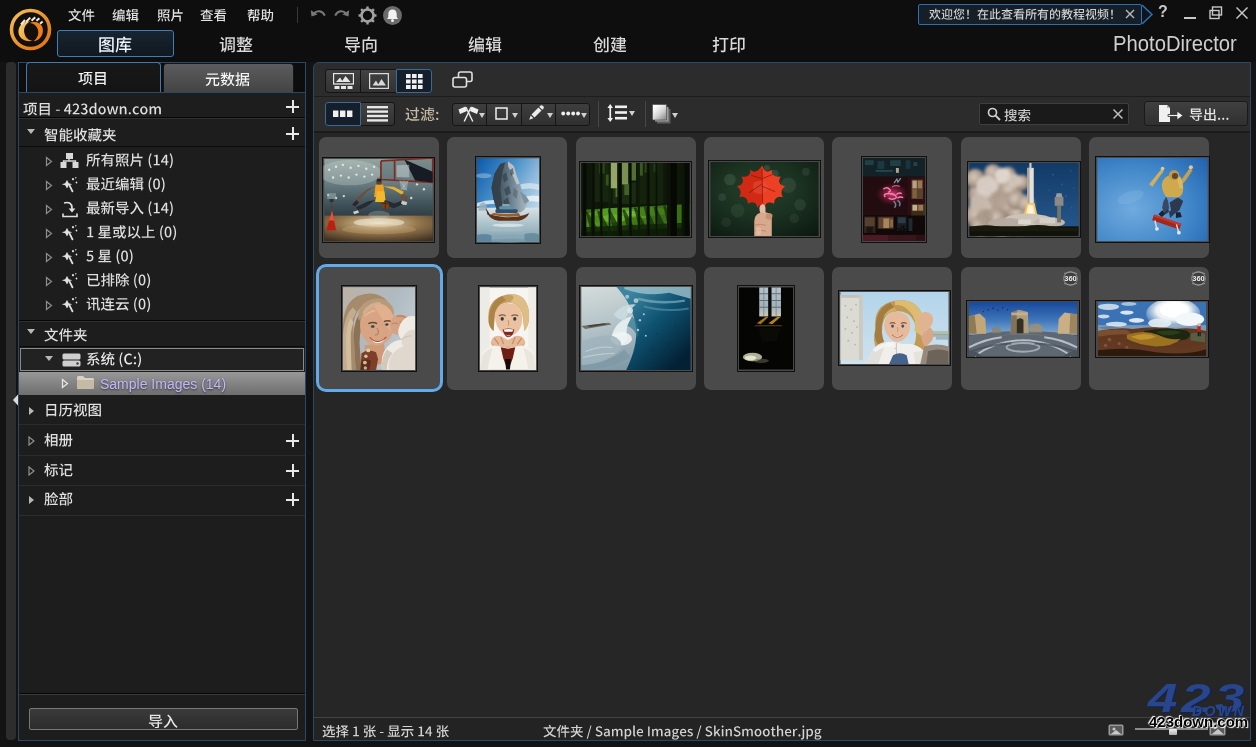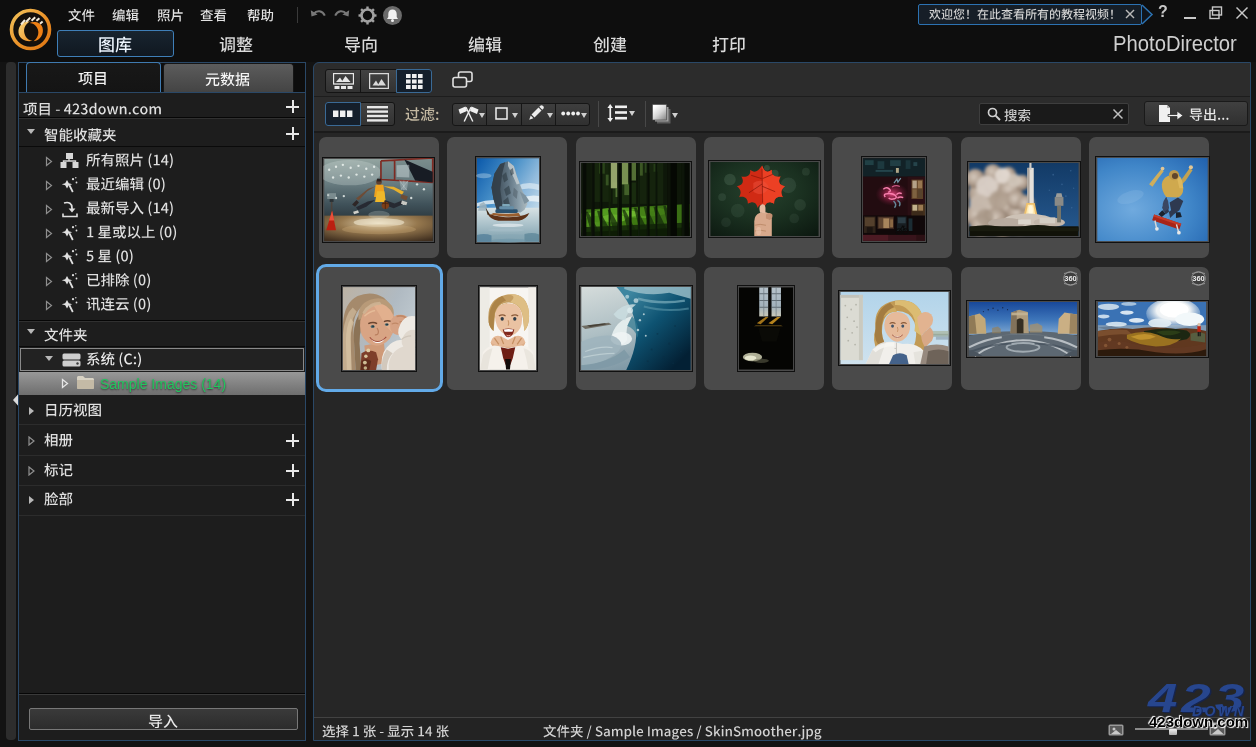--- a/index.html
+++ b/index.html
@@ -347,21 +347,21 @@
 <div class="ab" style="left:19px;top:372px;width:286px;height:23px;background:linear-gradient(#989898,#6e6e6e)"></div>
 <svg class="ab" style="left:61px;top:378px" width="8" height="11" viewBox="0 0 8 11">
     <path d="M1.5 1.5 L6.5 5.5 L1.5 9.5 Z" fill="none" stroke="#e6e6e6" stroke-width="1.3"></path>
   </svg>
 <div class="ab" style="left:76px;top:375px">
     <svg width="19" height="15" viewBox="0 0 19 15">
       <path d="M1 2.5 C1 1.7 1.7 1 2.5 1 H7 L9 3 H16.5 C17.3 3 18 3.7 18 4.5 V12.5 C18 13.3 17.3 14 16.5 14 H2.5 C1.7 14 1 13.3 1 12.5 Z" fill="#d8d2c4"></path>
       <path d="M1 5 H18 V12.5 C18 13.3 17.3 14 16.5 14 H2.5 C1.7 14 1 13.3 1 12.5 Z" fill="#c4baa6"></path>
     </svg>
   </div>
-<div class="ab" style="left:100px;top:376px;color:#22c55e;font-size:14px;text-shadow:0 1px 2px rgba(0,0,0,.6)">Sample Images (14)</div>
+<div class="ab" style="left:100px;top:376px;color:#c4b5fd;font-size:14px;text-shadow:0 1px 2px rgba(0,0,0,.6)">Sample Images (14)</div>
 <div class="ab tri-r" style="left:29px;top:407px"></div>
 <div class="ab" style="left:44px;top:400px">
     <svg width="60" height="22" viewBox="0 -15.37 60 22">
       <path fill="#e0e0e0" d="M3.8 -5.0H10.7V-1.3H3.8ZM3.8 -6.4V-9.9H10.7V-6.4ZM2.4 -11.3V1.1H3.8V0.1H10.7V1.0H12.2V-11.3Z M16.1 -11.6V-6.7C16.1 -4.6 16.0 -1.6 14.9 0.4C15.3 0.6 15.9 1.0 16.2 1.2C17.3 -1.0 17.4 -4.4 17.4 -6.7V-10.3H28.3V-11.6ZM21.6 -9.6C21.6 -8.8 21.6 -8.0 21.5 -7.3H18.2V-6.0H21.4C21.1 -3.4 20.3 -1.2 17.6 0.1C17.9 0.4 18.3 0.8 18.5 1.1C21.5 -0.4 22.4 -3.0 22.8 -6.0H26.2C26.0 -2.4 25.8 -0.9 25.4 -0.6C25.3 -0.4 25.1 -0.3 24.8 -0.4C24.5 -0.4 23.6 -0.4 22.7 -0.4C23.0 -0.1 23.1 0.5 23.2 0.9C24.0 1.0 24.9 1.0 25.4 0.9C25.9 0.9 26.3 0.8 26.6 0.3C27.1 -0.3 27.4 -2.0 27.6 -6.7C27.6 -6.9 27.6 -7.3 27.6 -7.3H22.9C23.0 -8.0 23.0 -8.8 23.0 -9.6Z M35.4 -11.6V-3.8H36.7V-10.4H40.9V-3.8H42.3V-11.6ZM38.1 -9.4V-6.8C38.1 -4.5 37.7 -1.7 34.0 0.2C34.3 0.4 34.8 1.0 34.9 1.2C36.9 0.2 38.0 -1.2 38.7 -2.7V-0.4C38.7 0.7 39.1 1.0 40.2 1.0H41.4C42.7 1.0 42.9 0.4 43.1 -1.9C42.7 -2.0 42.3 -2.1 41.9 -2.4C41.9 -0.4 41.8 0.0 41.4 0.0H40.4C40.1 0.0 39.9 -0.1 39.9 -0.5V-4.0H39.1C39.4 -4.9 39.5 -5.9 39.5 -6.7V-9.4ZM31.1 -11.6C31.6 -11.1 32.1 -10.3 32.3 -9.8H29.9V-8.5H33.2C32.3 -6.8 30.9 -5.1 29.5 -4.1C29.7 -3.8 30.0 -3.1 30.1 -2.7C30.6 -3.1 31.1 -3.6 31.6 -4.1V1.2H32.9V-4.8C33.4 -4.2 33.8 -3.5 34.1 -3.0L35.0 -4.1C34.7 -4.4 33.7 -5.5 33.2 -6.1C33.9 -7.1 34.4 -8.2 34.8 -9.3L34.1 -9.8L33.8 -9.8H32.5L33.5 -10.4C33.2 -10.9 32.7 -11.7 32.1 -12.2Z M48.8 -4.0C50.0 -3.7 51.5 -3.2 52.3 -2.8L52.9 -3.7C52.1 -4.1 50.6 -4.5 49.4 -4.8ZM47.4 -2.1C49.4 -1.9 52.0 -1.3 53.3 -0.8L54.0 -1.8C52.5 -2.3 50.0 -2.8 48.1 -3.0ZM44.6 -11.6V1.2H46.0V0.7H55.5V1.2H56.9V-11.6ZM46.0 -0.6V-10.4H55.5V-0.6ZM49.5 -10.3C48.7 -9.1 47.5 -8.0 46.3 -7.3C46.5 -7.1 47.0 -6.7 47.2 -6.5C47.6 -6.7 48.0 -7.0 48.3 -7.4C48.7 -7.0 49.2 -6.6 49.7 -6.3C48.5 -5.8 47.3 -5.4 46.0 -5.1C46.3 -4.9 46.5 -4.4 46.7 -4.0C48.1 -4.4 49.5 -4.9 50.9 -5.6C52.0 -5.0 53.3 -4.5 54.7 -4.2C54.8 -4.5 55.2 -5.0 55.4 -5.2C54.2 -5.4 53.1 -5.8 52.0 -6.2C53.0 -6.9 53.9 -7.8 54.5 -8.7L53.8 -9.2L53.5 -9.1H50.0C50.2 -9.4 50.4 -9.6 50.6 -9.9ZM49.1 -8.1 52.6 -8.1C52.1 -7.6 51.5 -7.2 50.8 -6.8C50.1 -7.2 49.6 -7.6 49.1 -8.1Z"></path>
     </svg>
   </div>
 <div class="ab" style="left:19px;top:424px;width:286px;height:1px;background:#2c2c2c"></div>
 <svg class="ab" style="left:28px;top:436px" width="7" height="10" viewBox="0 0 7 10">
     <path d="M1 1 L6 5 L1 9 Z" fill="none" stroke="#909090" stroke-width="1.2"></path>
   </svg>

